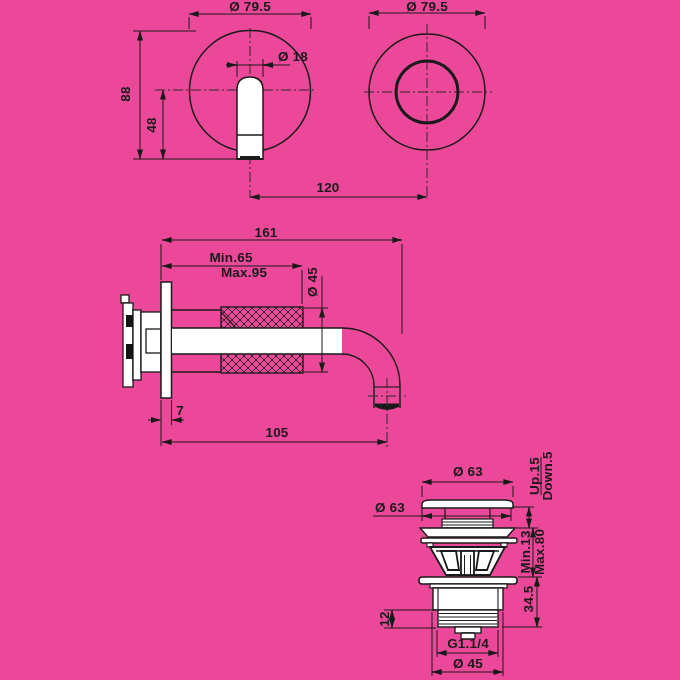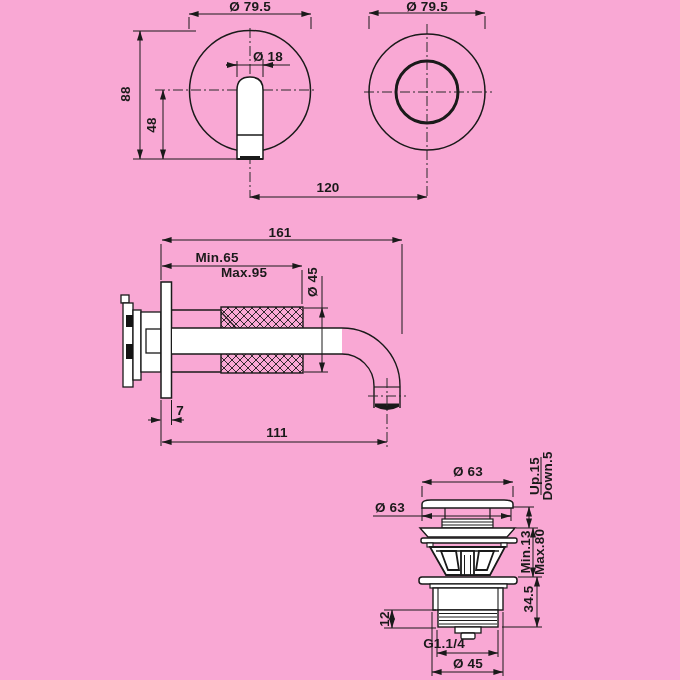--- a/index.html
+++ b/index.html
@@ -1,17 +1,17 @@
 <!DOCTYPE html>
 <html><head>
 <meta charset="utf-8">
 <style>
   html,body{margin:0;padding:0;background:#fff;}
   #canvas{
-    position:relative;width:680px;height:680px;background:#f9a8d4;
+    position:relative;width:680px;height:680px;background:#ec4899;
     font-family:"Liberation Sans","DejaVu Sans",sans-serif;overflow:hidden;
   }
   #linework{position:absolute;left:0;top:0;width:680px;height:680px;}
   .dim{
     position:absolute;color:#1a1a1a;font-size:13.5px;font-weight:700;
     white-space:nowrap;transform:translate(-50%,-50%);line-height:1;
     letter-spacing:.2px;
   }
   .dim.rot{transform:translate(-50%,-50%) rotate(-90deg);}
 </style>
@@ -218,38 +218,38 @@
       <line x1="437" y1="653" x2="498" y2="653" marker-start="url(#ar)" marker-end="url(#ar)"></line>
 
       <line x1="432" y1="612" x2="432" y2="676"></line>
       <line x1="503" y1="612" x2="503" y2="676"></line>
       <line x1="432" y1="672" x2="503" y2="672" marker-start="url(#ar)" marker-end="url(#ar)"></line>
     </g>
   </g>
 </svg>
 
 <span class="dim" style="left:250px;top:7px">Ø 79.5</span>
-<span class="dim" style="left:268px;top:57px">Ø 18</span>
+<span class="dim" style="left:293px;top:57px">Ø 18</span>
 <span class="dim rot" style="left:126px;top:94px">88</span>
 <span class="dim rot" style="left:152px;top:125px">48</span>
 <span class="dim" style="left:328px;top:188px">120</span>
 
 <span class="dim" style="left:427px;top:7px">Ø 79.5</span>
 
-<span class="dim" style="left:280px;top:233px">161</span>
-<span class="dim" style="left:217px;top:258px">Min.65</span>
+<span class="dim" style="left:266px;top:233px">161</span>
+<span class="dim" style="left:231px;top:258px">Min.65</span>
 <span class="dim" style="left:244px;top:273px">Max.95</span>
 <span class="dim rot" style="left:313px;top:282px">Ø 45</span>
 <span class="dim" style="left:180px;top:411px">7</span>
-<span class="dim" style="left:277px;top:433px">111</span>
+<span class="dim" style="left:277px;top:433px">105</span>
 
 <span class="dim" style="left:468px;top:472px">Ø 63</span>
 <span class="dim" style="left:390px;top:508px">Ø 63</span>
 <span class="dim rot" style="left:535px;top:476px">Up.15</span>
 <span class="dim rot" style="left:548px;top:476px">Down.5</span>
 <span class="dim rot" style="left:526px;top:552px">Min.13</span>
 <span class="dim rot" style="left:540px;top:552px">Max.80</span>
 <span class="dim rot" style="left:529px;top:599px">34.5</span>
 <span class="dim rot" style="left:385px;top:619px">12</span>
-<span class="dim" style="left:444px;top:644px">G1.1/4</span>
+<span class="dim" style="left:468px;top:644px">G1.1/4</span>
 <span class="dim" style="left:468px;top:664px">Ø 45</span>
 
 </div>
 
 </body></html>

